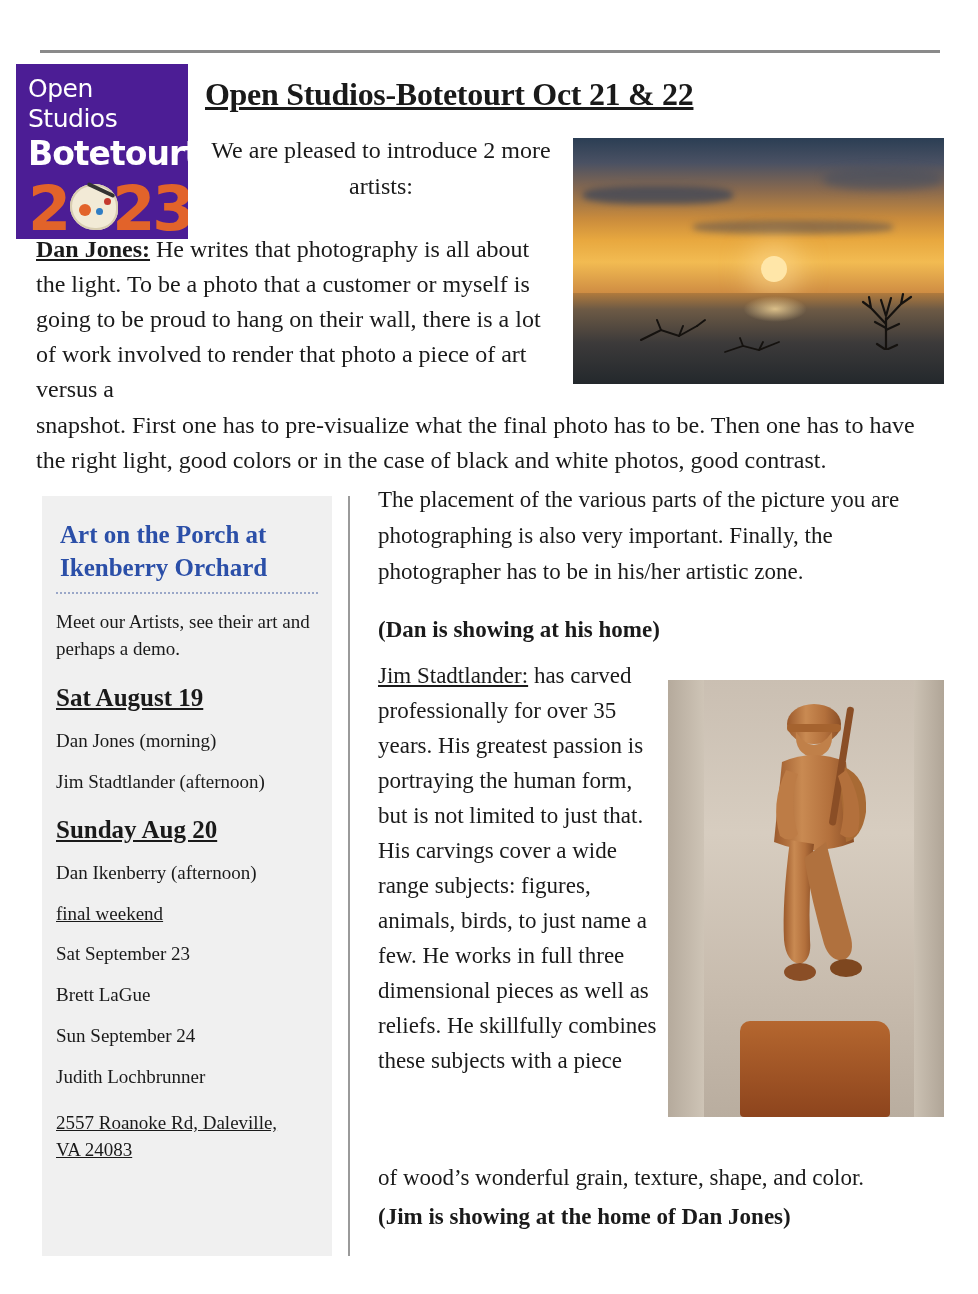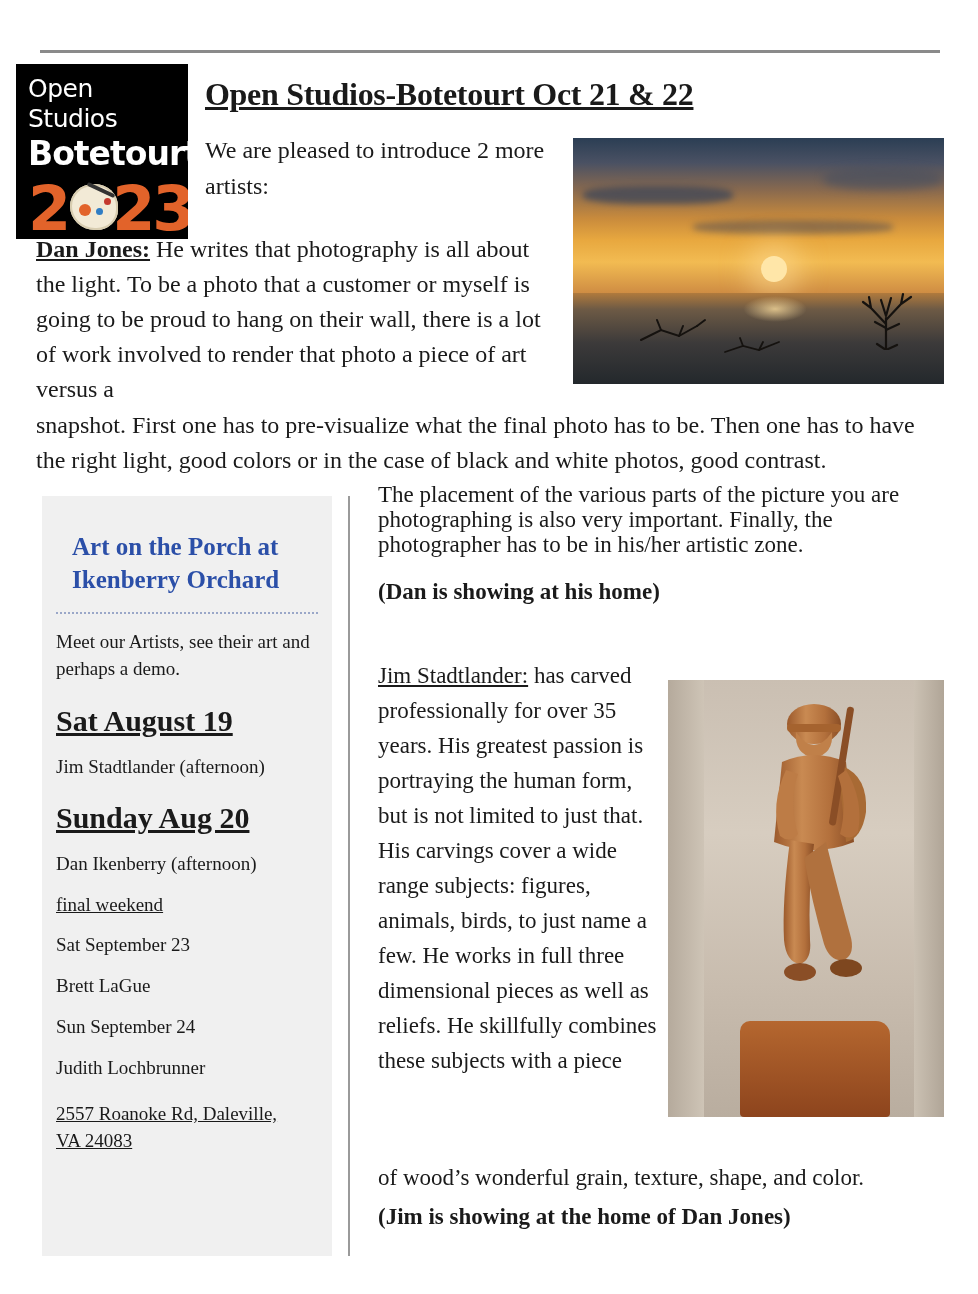--- a/index.html
+++ b/index.html
@@ -32,21 +32,21 @@
     background: #8a8a8a;
   }
 
   
   .logo {
     position: absolute;
     left: 16px;
     top: 64px;
     width: 172px;
     height: 175px;
-    background: #000000;
+    background: #4c1d95;
     color: #ffffff;
     box-sizing: border-box;
     padding: 10px 10px 0 12px;
     overflow: hidden;
   }
   .logo .l1 {
     font-family: "DejaVu Sans", sans-serif;
     font-size: 25px;
     line-height: 30px;
     font-weight: 400;
@@ -125,20 +125,21 @@
   }
 
   
   .intro {
     position: absolute;
     left: 205px;
     top: 132px;
     width: 352px;
     font-size: 24px;
     line-height: 36px;
+    text-align: center;
   }
 
   
   .sunset-photo {
     position: absolute;
     left: 573px;
     top: 138px;
     width: 371px;
     height: 246px;
     overflow: hidden;
@@ -222,40 +223,40 @@
     position: absolute;
     left: 42px;
     top: 496px;
     width: 290px;
     height: 760px;
     background: #f0f0f0;
     box-sizing: border-box;
     padding: 18px 18px 0 14px;
   }
   .sidebar h2 {
-    margin: 16px;
+    margin: 4px;
     color: #2b4fa8;
     font-size: 25px;
     line-height: 33px;
     font-weight: bold;
     font-family: "Liberation Serif", serif;
   }
   .sidebar .dots {
     margin-top: 8px;
     border-top: 2px dotted #9aa7c8;
     width: 262px;
   }
   .sidebar p {
     margin: 14px 0 0 0;
     font-size: 19px;
     line-height: 27px;
   }
   .sidebar .day {
     margin-top: 22px;
-    font-size: 30px;
+    font-size: 25px;
     font-weight: bold;
     text-decoration: underline;
   }
   .sidebar .entry {
     margin-top: 16px;
     font-size: 19px;
     line-height: 25px;
   }
   .sidebar .subhead {
     margin-top: 18px;
@@ -269,21 +270,21 @@
     text-decoration: underline;
   }
 
   
   .right-col {
     position: absolute;
     left: 378px;
     top: 482px;
     width: 566px;
     font-size: 23px;
-    line-height: 25px;
+    line-height: 36px;
   }
   .right-col p { margin: 0; }
   .right-col .bold-note {
     margin-top: 22px;
     font-weight: bold;
   }
 
   
   .jim-text {
     position: absolute;
@@ -414,20 +415,21 @@
 
   <div class="sidebar">
     <h2>
       <span>Art on the Porch at</span><br>
       <span>Ikenberry Orchard</span>
     </h2>
     <div class="dots"></div>
     <p>Meet our Artists, see their art and perhaps a demo.</p>
 
     <div class="day">Sat August 19</div>
+    <div class="entry">Dan Jones (morning)</div>
     <div class="entry"> Jim Stadtlander (afternoon)</div>
 
     <div class="day">Sunday Aug 20</div>
     <div class="entry"> Dan Ikenberry (afternoon)</div>
 
     <div class="subhead">final weekend</div>
     <div class="entry">Sat September 23</div>
     <div class="entry">Brett LaGue</div>
     <div class="entry">Sun September 24</div>
     <div class="entry">Judith Lochbrunner</div>

